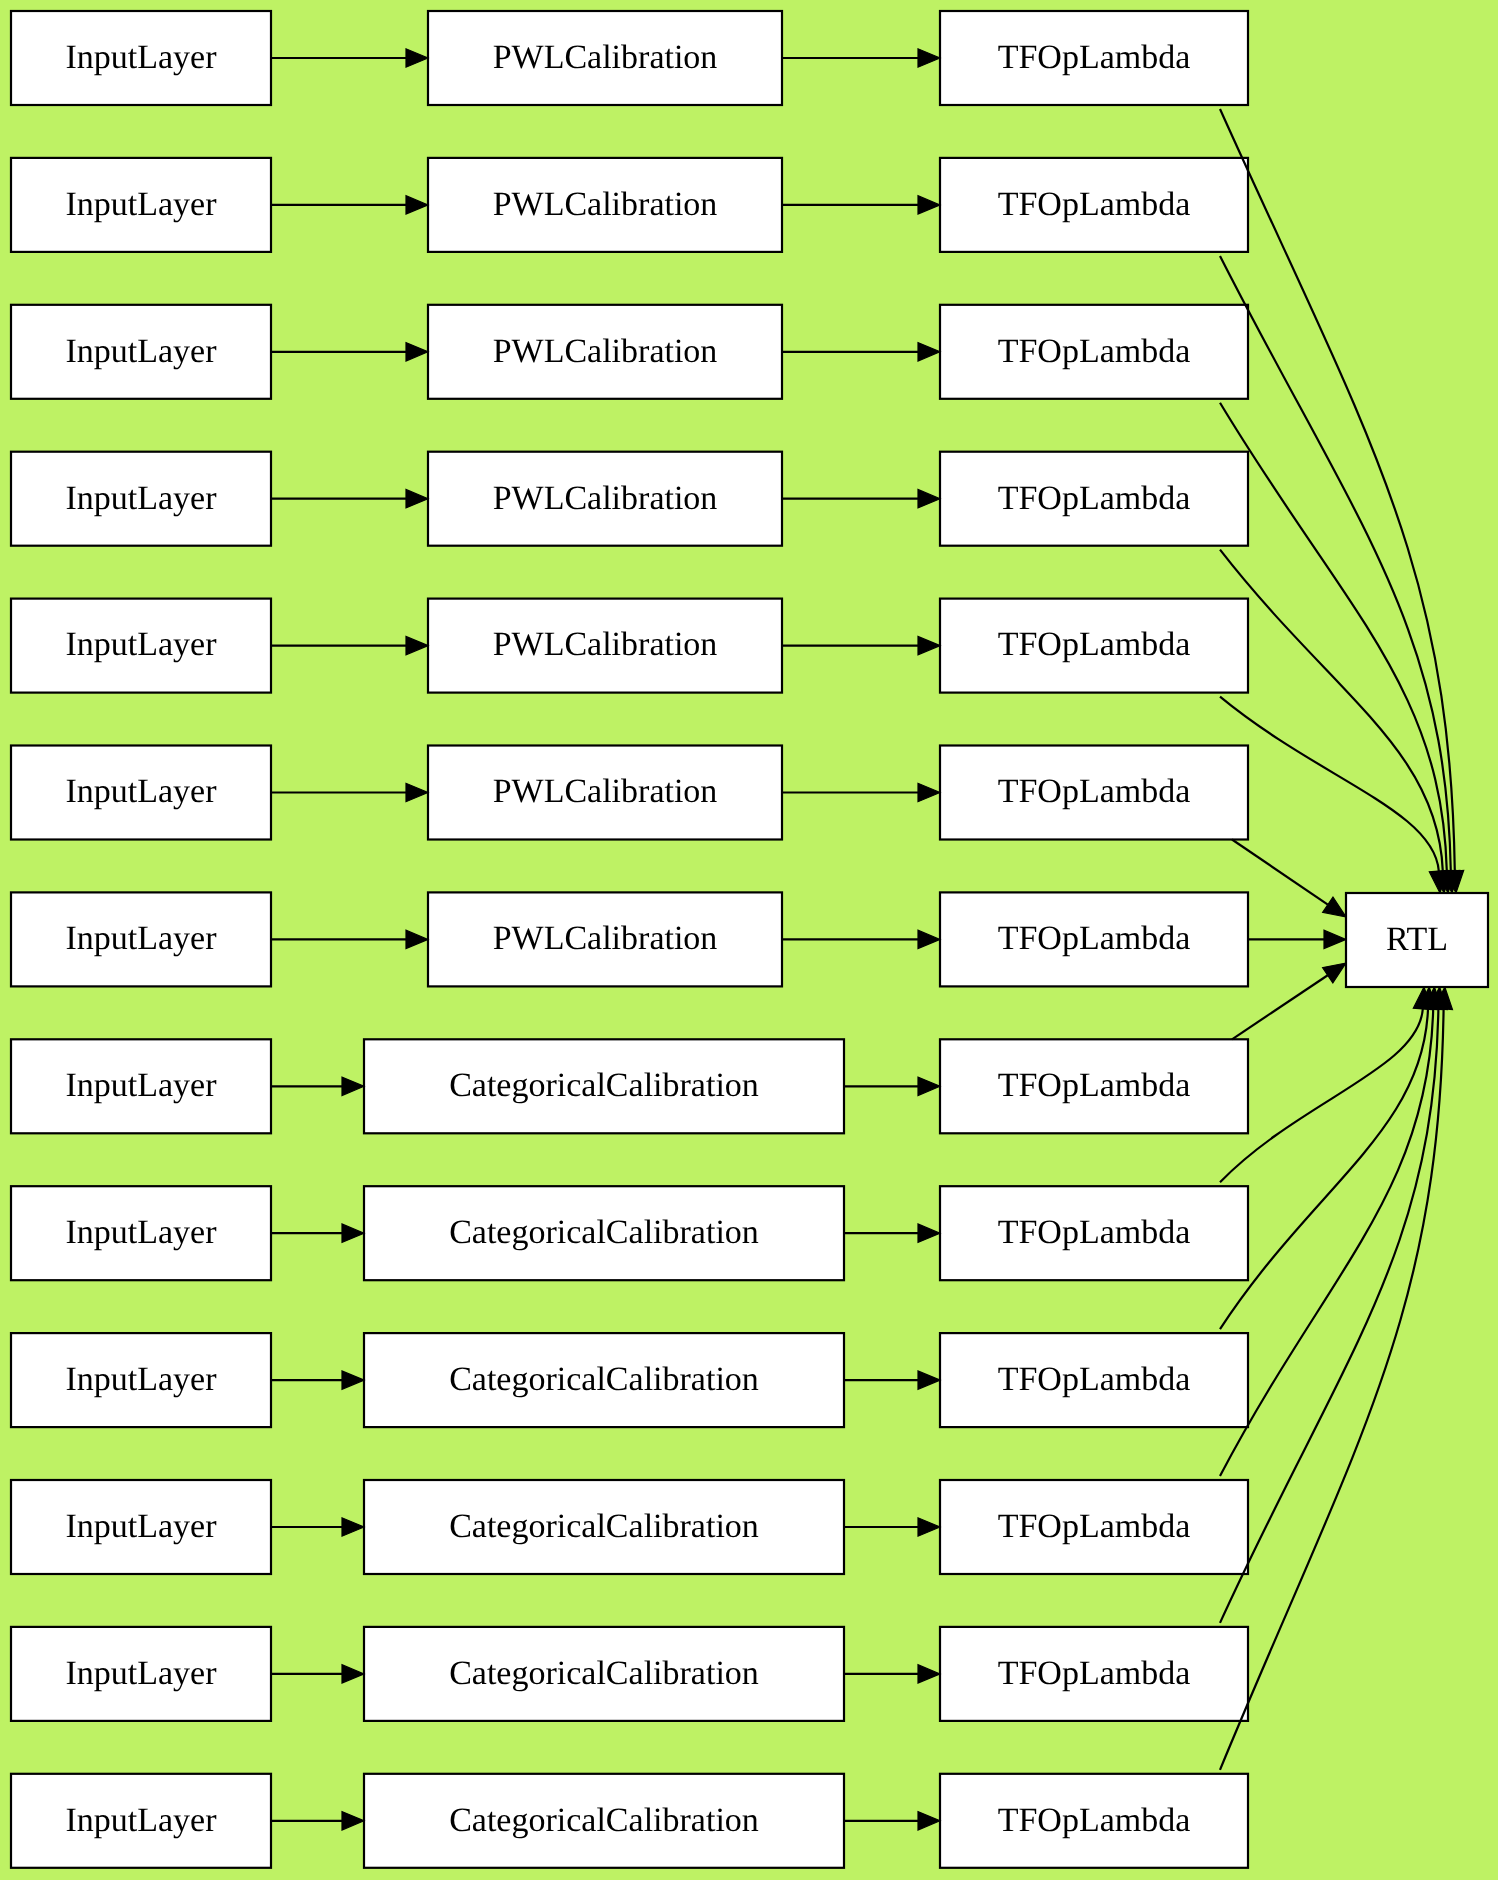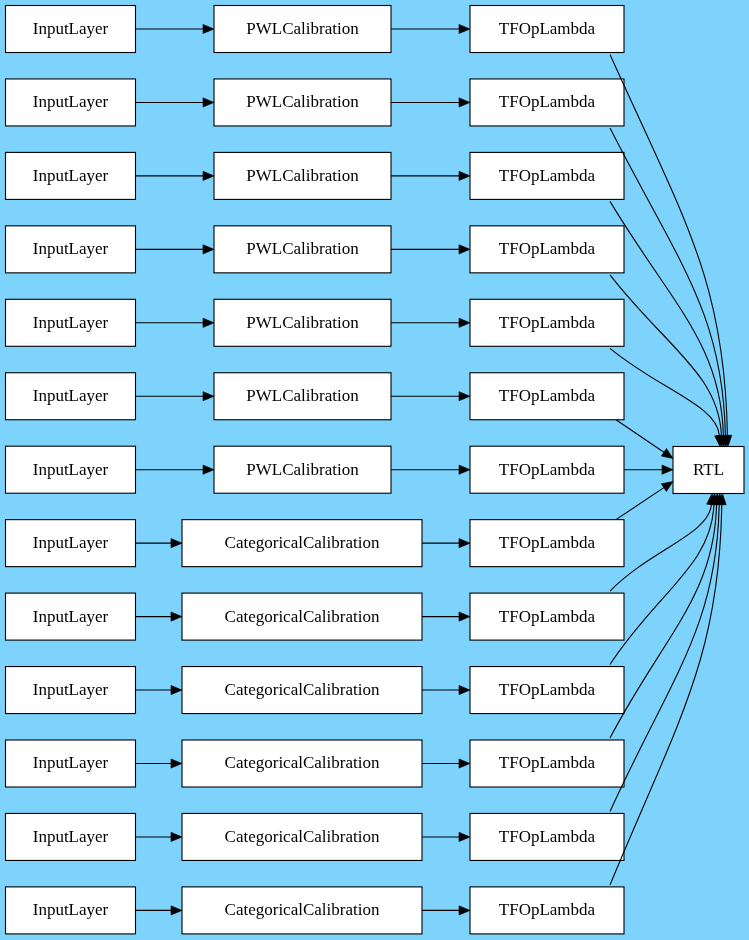--- a/index.html
+++ b/index.html
@@ -7,21 +7,21 @@
     padding: 0;
     background: #ffffff;
   }
   body {
     font-family: "Liberation Serif", "DejaVu Serif", serif;
   }
   #canvas-wrap {
     position: relative;
     width: 749px;
     height: 940px;
-    background: #7dd3fc;
+    background: #bef264;
     overflow: hidden;
   }
   svg#graph {
     display: block;
     width: 749px;
     height: 940px;
   }
   .node-box {
     fill: #ffffff;
     stroke: #000000;

